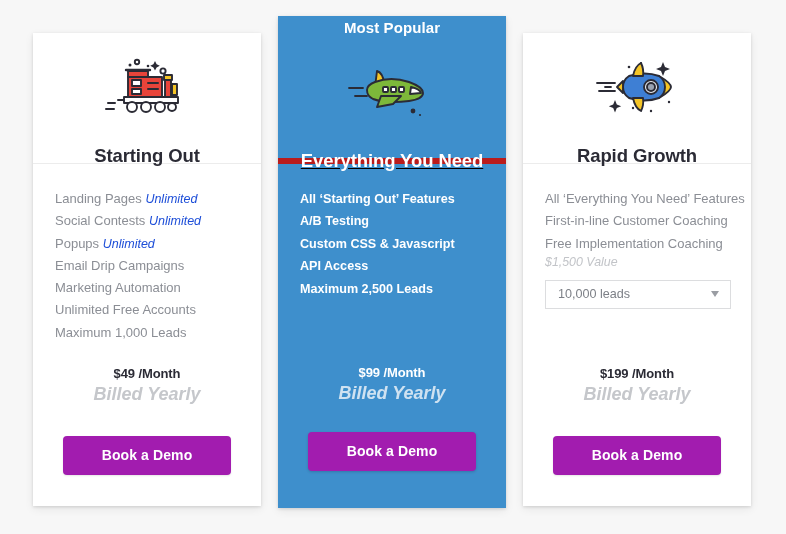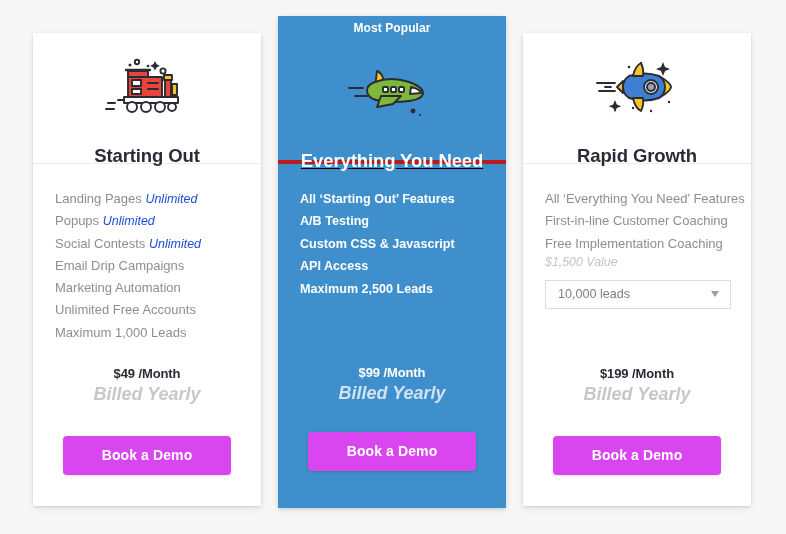--- a/index.html
+++ b/index.html
@@ -45,34 +45,34 @@
     height: 492px;
     background: #3e8fcc;
   }
 
   
   .popular-ribbon {
     height: 22px;
     line-height: 24px;
     text-align: center;
     color: #ffffff;
-    font-size: 12px;
+    font-size: 15px;
     font-weight: bold;
     letter-spacing: 0.1px;
   }
 
   
   .card-head {
     position: relative;
     box-sizing: border-box;
     padding-top: 21px;
     text-align: center;
   }
   .card-standard .card-head { height: 131px; border-bottom: 1px solid #ececec; }
-  .card-featured .card-head { height: 126px; border-bottom: 4px solid #b91c1c; text-decoration: underline; }
+  .card-featured .card-head { height: 126px; border-bottom: 6px solid #b91c1c; text-decoration: underline; }
 
   .card-icon {
     height: 66px;
     display: flex;
     align-items: center;
     justify-content: center;
   }
   .card-icon svg { display: block; }
 
   .card-title {
@@ -175,21 +175,21 @@
     display: flex;
     justify-content: center;
     padding-bottom: 31px;
     padding-top: 27px;
   }
   .card-featured .cta-wrap { padding-top: 24px; padding-bottom: 37px; }
 
   .cta-button {
     display: inline-block;
     box-sizing: border-box;
-    background: #d946ef;
+    background: #a21caf;
     color: #ffffff;
     border: none;
     border-radius: 4px;
     font-family: "Liberation Sans", sans-serif;
     font-size: 14px;
     font-weight: bold;
     letter-spacing: 0.1px;
     padding: 0 39px;
     height: 39px;
     line-height: 39px;
@@ -245,25 +245,25 @@
       </div>
       <div class="card-title">Starting Out</div>
     </div>
 
     <ul class="feature-list">
       <li>
         <span>Landing Pages</span>
         <span class="feature-qty">Unlimited</span>
       </li>
       <li>
+        <span>Social Contests</span>
+        <span class="feature-qty">Unlimited</span>
+      </li>
+      <li>
         <span>Popups</span>
-        <span class="feature-qty">Unlimited</span>
-      </li>
-      <li>
-        <span>Social Contests</span>
         <span class="feature-qty">Unlimited</span>
       </li>
       <li>
         <span>Email Drip Campaigns</span>
       </li>
       <li>
         <span>Marketing Automation</span>
       </li>
       <li>
         <span>Unlimited Free Accounts</span>

